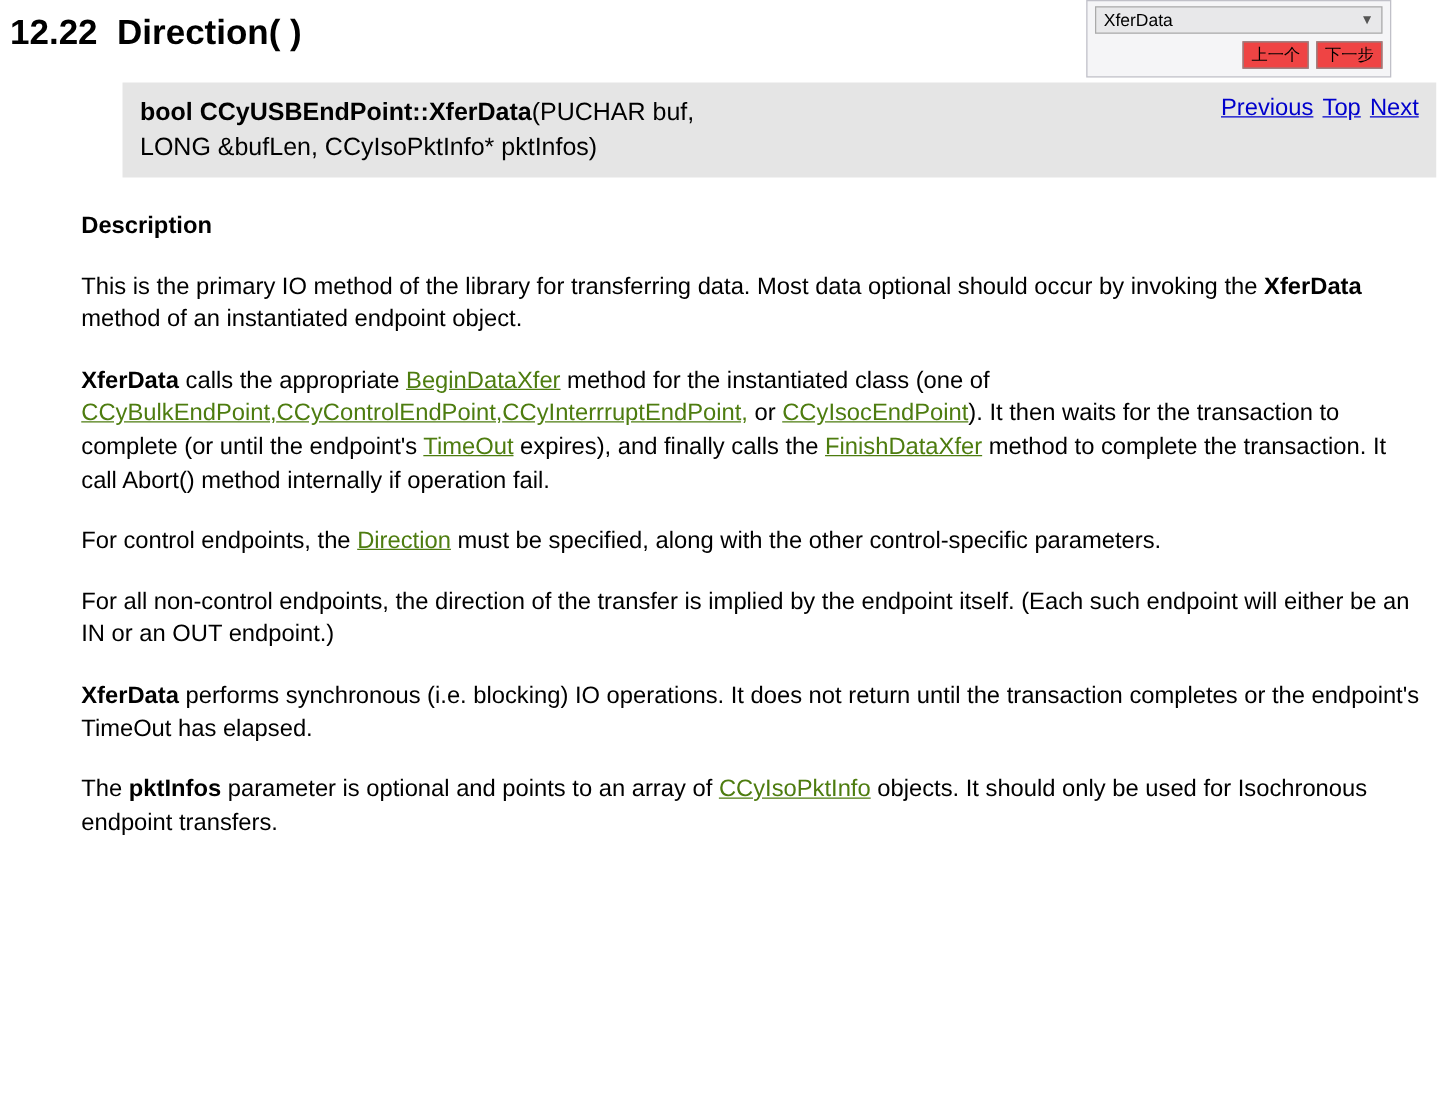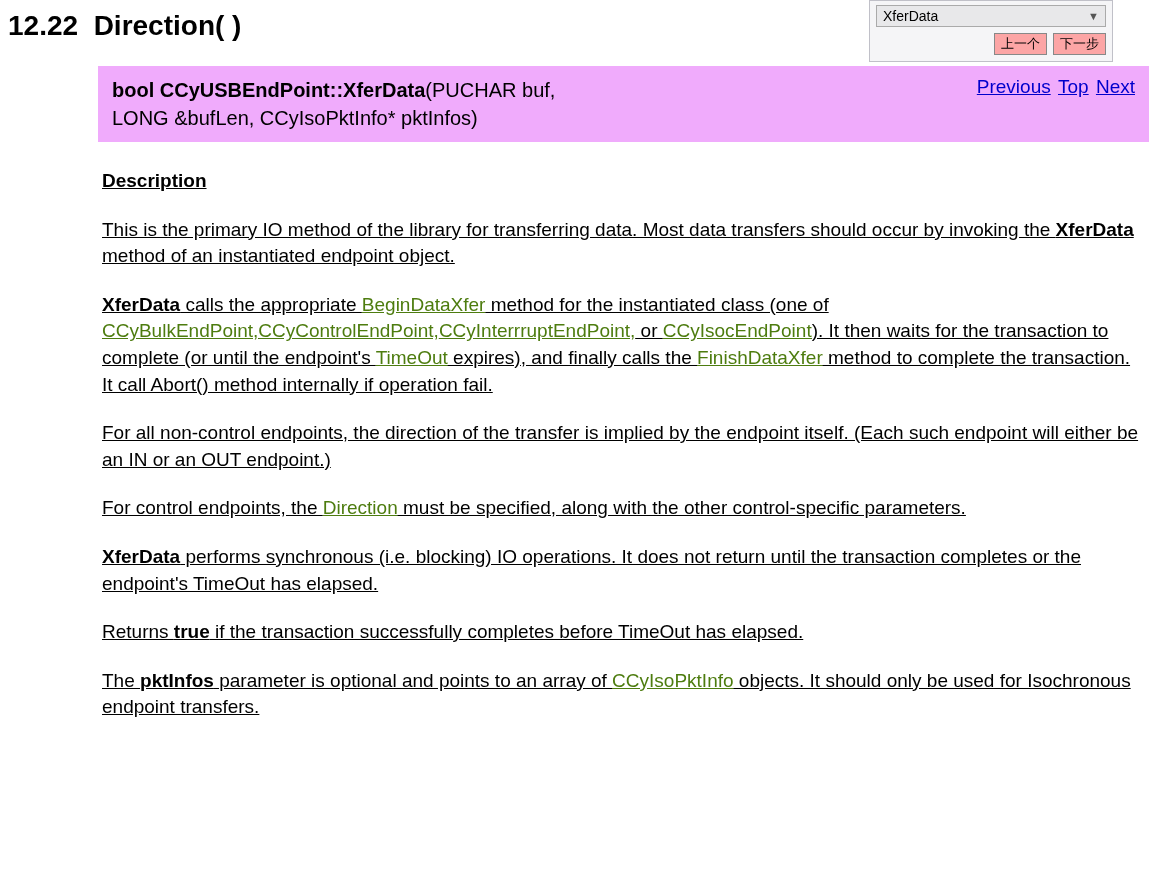--- a/index.html
+++ b/index.html
@@ -11,21 +11,21 @@
     width: 1157px;
     position: relative;
   }
   .page { padding: 0 8px 20px 8px; }
   .section-title {
     font-size: 28px;
     font-weight: bold;
     margin: 10px 0 24px 0;
   }
   .header-bar {
-    background: #f0abfc;
+    background: #e5e5e5;
     padding: 10px 14px 10px 14px;
     margin-left: 90px;
     display: flex;
     justify-content: space-between;
     align-items: flex-start;
   }
   .signature {
     font-size: 20px;
     line-height: 1.4;
     max-width: 760px;
@@ -34,24 +34,23 @@
     white-space: nowrap;
     font-size: 19px;
     text-align: center;
   }
   .navlinks a {
     color: #0000cc;
     text-decoration: underline;
     margin-left: 2px;
   }
   .content {
-    margin-left: 90px;
+    margin-left: 53px;
     padding: 26px 10px 0 4px;
     line-height: 1.4;
-    text-decoration: underline;
   }
   .content p { margin-bottom: 22px; }
   a.doc-link { color: #4d7c0f; text-decoration: underline; }
   b { font-weight: bold; }
 
   .nav-widget {
     position: absolute;
     top: 0;
     right: 44px;
     width: 244px;
@@ -71,21 +70,21 @@
     padding: 0 6px;
   }
   .nav-select .arrow {
     font-size: 11px;
     color: #555;
   }
   .nav-buttons { text-align: right; padding: 2px 6px 0 6px; }
   .nav-buttons button {
     font-family: "Microsoft YaHei", SimSun, Arial, sans-serif;
     font-size: 13px;
-    background: #fca5a5;
+    background: #ef4444;
     border: 1px solid #888;
     padding: 1px 6px;
     margin-left: 2px;
     cursor: pointer;
   }
   .watermark {
     position: absolute;
     right: 8px;
     top: 870px;
     color: #d8d8d8;
@@ -123,40 +122,37 @@
       <a href="#">Top</a>
       <a href="#">Next</a>
     </div>
   </div>
 
   <div class="content">
     <p><b>Description</b></p>
 
 
     <p>
-      <span>This is the primary IO method of the library for transferring data. Most data transfers should occur by invoking the </span><b>XferData</b><span> method of an instantiated endpoint object.</span>
+      <span>This is the primary IO method of the library for transferring data. Most data optional should occur by invoking the </span><b>XferData</b><span> method of an instantiated endpoint object.</span>
     </p>
 
     <p>
       <b>XferData</b><span> calls the appropriate </span><a class="doc-link" href="#">BeginDataXfer</a><span> method for the instantiated class (one of </span><a class="doc-link" href="#">CCyBulkEndPoint,</a><a class="doc-link" href="#">CCyControlEndPoint,</a><a class="doc-link" href="#">CCyInterrruptEndPoint,</a><span> or </span><a class="doc-link" href="#">CCyIsocEndPoint</a><span>). It then waits for the transaction to complete (or until the endpoint's </span><a class="doc-link" href="#">TimeOut</a><span> expires), and finally calls the </span><a class="doc-link" href="#">FinishDataXfer</a><span> method to complete the transaction. It call Abort() method internally if operation fail.</span>
     </p>
 
-    <p>For all non-control endpoints, the direction of the transfer is implied by the endpoint itself. (Each such endpoint will either be an IN or an OUT endpoint.)</p>
-
     <p>
       <span>For control endpoints, the </span><a class="doc-link" href="#">Direction</a><span> must be specified, along with the other control-specific parameters.</span>
     </p>
+
+    <p>For all non-control endpoints, the direction of the transfer is implied by the endpoint itself. (Each such endpoint will either be an IN or an OUT endpoint.)</p>
 
     <p>
       <b>XferData</b><span> performs synchronous (i.e. blocking) IO operations. It does not return until the transaction completes or the endpoint's TimeOut has elapsed.</span>
     </p>
 
-    <p>
-      <span>Returns </span><b>true</b><span> if the transaction successfully completes before TimeOut has elapsed.</span>
-    </p>
 
 
     <p style="margin-bottom:0;">
       <span>The </span><b>pktInfos</b><span> parameter is optional and points to an array of </span><a class="doc-link" href="#">CCyIsoPktInfo</a><span> objects. It should only be used for Isochronous endpoint transfers.</span>
     </p>
   </div>
 </div>
 
 <div class="watermark">http://blog.csdn.net/a379039233</div>
 

